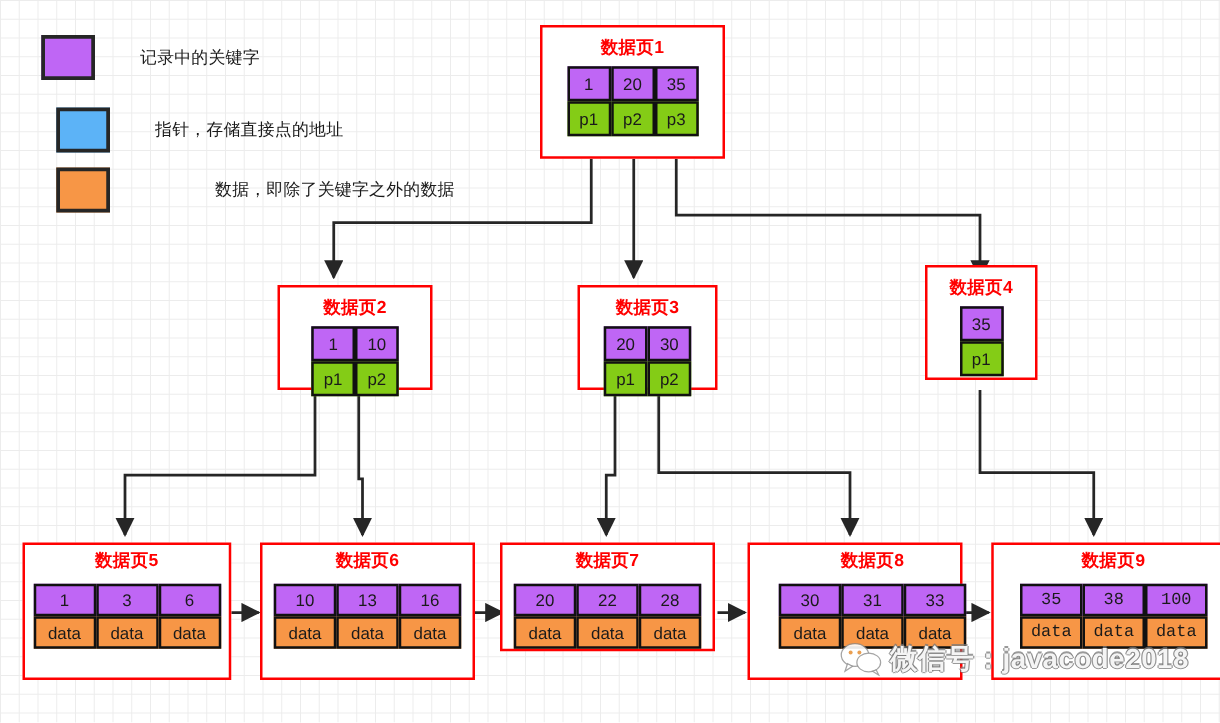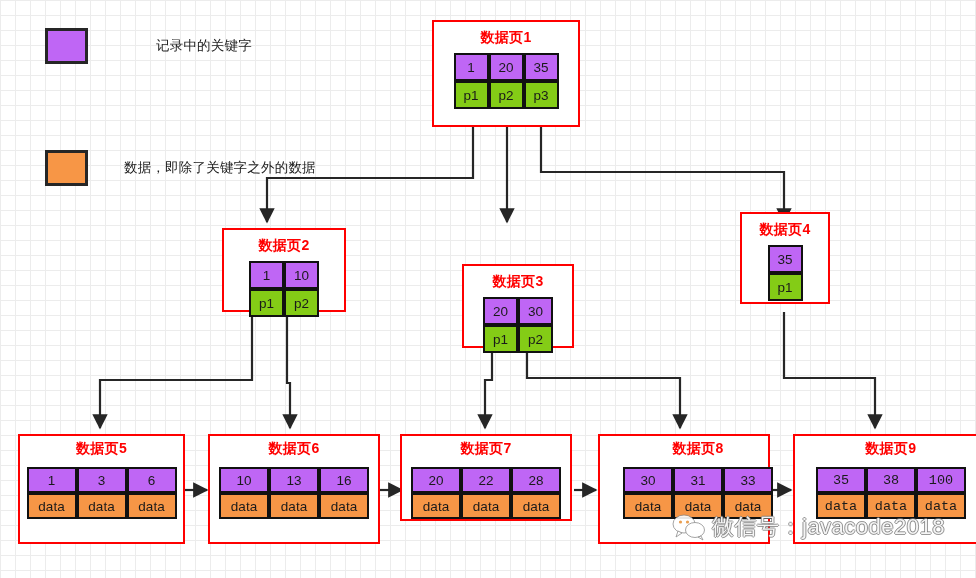--- a/index.html
+++ b/index.html
@@ -90,33 +90,38 @@
     pointer-events: none;
   }
   #watermark .wm-text {
     font-size: 22px;
     color: rgba(255,255,255,0.92);
     text-shadow:
        1px 0 0 rgba(120,120,120,.75), -1px 0 0 rgba(120,120,120,.75),
        0 1px 0 rgba(120,120,120,.75), 0 -1px 0 rgba(120,120,120,.75);
     white-space: nowrap;
     letter-spacing: .5px;
+    font-weight: bold;
   }
   #watermark .wm-logo { margin-right: 6px; opacity: .9; }
 </style>
 </head>
 <body>
 
 <div id="canvas">
 
-  <div class="legend-row" style="left:45px; top:28px;gap:32px;">
+  <div class="legend-row" style="left:33px; top:28px;">
     <div class="legend-swatch" style="background:#bf66f5;"></div>
     <div class="legend-text">记录中的关键字</div>
   </div>
-  <div class="legend-row" style="left:45px; top:150px;">
+  <div class="legend-row" style="left:45px; top:86px;">
+    <div class="legend-swatch" style="background:#5cb3f7;"></div>
+    <div class="legend-text">指针，存储直接点的地址</div>
+  </div>
+  <div class="legend-row" style="left:45px; top:134px;gap:48px;">
     <div class="legend-swatch" style="background:#f79646;"></div>
     <div class="legend-text">数据，即除了关键字之外的数据</div>
   </div>
 
   <svg id="links">
     <defs>
       <marker id="arrow" viewBox="0 0 10 10" refX="9" refY="5" markerWidth="7" markerHeight="7" orient="auto-start-reverse">
         <path d="M 0 0 L 10 5 L 0 10 z" fill="#262626"></path>
       </marker>
     </defs>
@@ -168,21 +173,21 @@
         <div class="cell key">1</div>
         <div class="cell key">10</div>
       </div>
       <div class="cell-row">
         <div class="cell ptr">p1</div>
         <div class="cell ptr">p2</div>
       </div>
     </div>
   </div>
 
-  <div class="node internal" style="left:462px; top:228px; width:112px; height:84px;margin-top:36px;">
+  <div class="node internal" style="left:462px; top:228px; width:112px; height:84px;">
     <div class="node-title">数据页3</div>
     <div class="cells">
       <div class="cell-row">
         <div class="cell key">20</div>
         <div class="cell key">30</div>
       </div>
       <div class="cell-row">
         <div class="cell ptr">p1</div>
         <div class="cell ptr">p2</div>
       </div>

